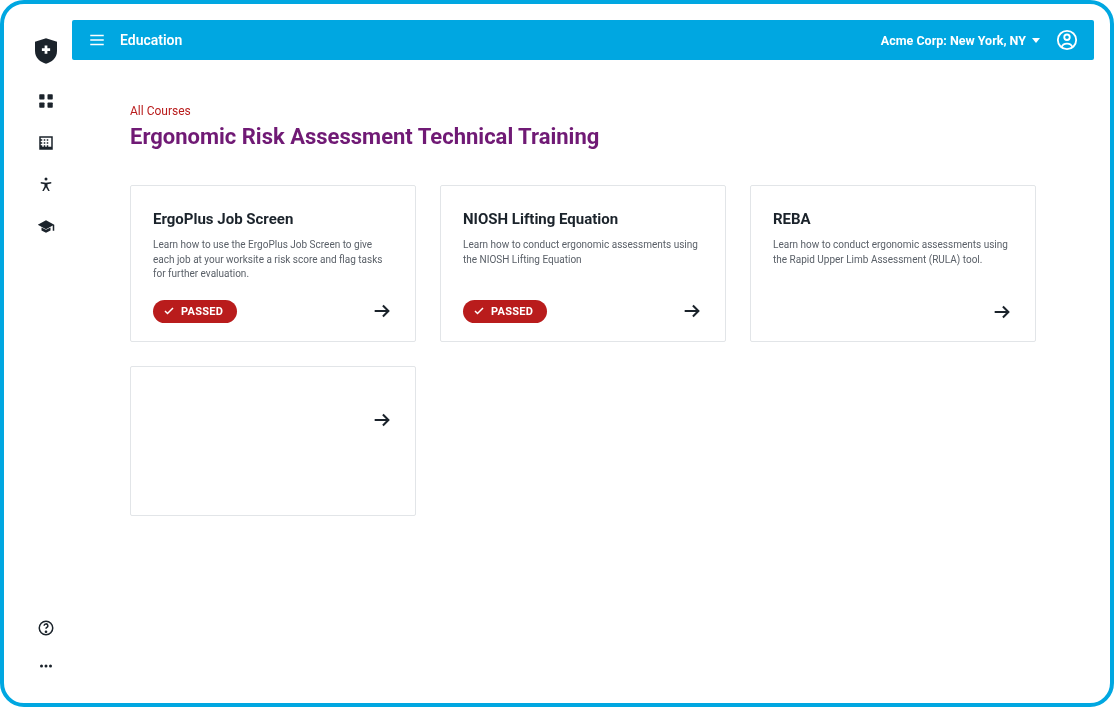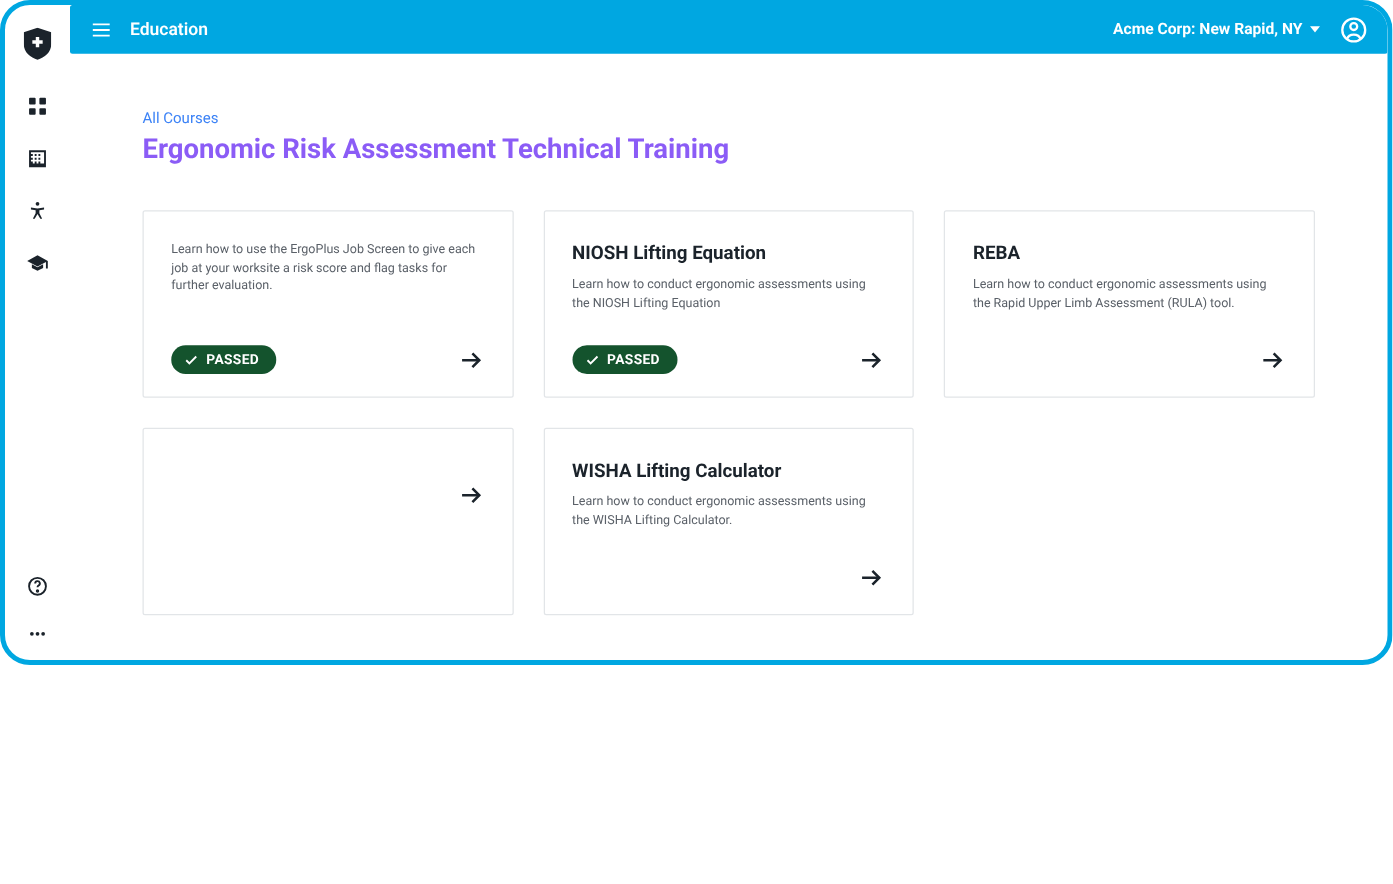--- a/index.html
+++ b/index.html
@@ -5,27 +5,27 @@
   * { box-sizing: border-box; margin: 0; padding: 0; }
   body {
     font-family: -apple-system, BlinkMacSystemFont, "Segoe UI", Roboto, Arial, sans-serif;
     background: #fff;
     width: 1114px;
     height: 707px;
     overflow: hidden;
   }
   .outer-frame {
     width: 1114px;
-    height: 532px;
+    height: 707px;
     border: 4px solid #00a7e1;
     border-radius: 24px;
     background: #fff;
     position: relative;
     overflow: hidden;
-    padding: 0;
+    padding: 16px;
   }
   .app {
     display: flex;
     width: 100%;
     height: 100%;
   }
   .sidebar {
     width: 52px;
     flex-shrink: 0;
     display: flex;
@@ -119,27 +119,27 @@
   .tab.active {
     color: #1b232b;
     border-bottom-color: #1b232b;
   }
   .content {
     padding: 44px 58px;
     overflow: auto;
   }
   .breadcrumb {
     font-size: 12px;
-    color: #3b82f6;
+    color: #b91c1c;
     margin-bottom: 6px;
   }
   .page-title {
     font-size: 22px;
     font-weight: 700;
-    color: #8b5cf6;
+    color: #701a75;
     margin-bottom: 36px;
   }
   .course-grid {
     display: grid;
     grid-template-columns: repeat(3, 1fr);
     gap: 24px;
   }
   .course-card {
     border: 1px solid #e2e5e8;
     border-radius: 2px;
@@ -160,21 +160,21 @@
     line-height: 1.45;
     flex: 1;
   }
   .course-footer {
     display: flex;
     align-items: center;
     justify-content: space-between;
     margin-top: 18px;
   }
   .passed-badge {
-    background: #14532d;
+    background: #b91c1c;
     color: #fff;
     border-radius: 999px;
     padding: 5px 14px 5px 10px;
     font-size: 11px;
     font-weight: 700;
     display: flex;
     align-items: center;
     gap: 6px;
     letter-spacing: 0.3px;
   }
@@ -247,39 +247,40 @@
         <div class="hamburger">
           <svg viewBox="0 0 24 24" fill="none" stroke="#fff" stroke-width="2">
               <line x1="3" y1="6" x2="21" y2="6"></line>
               <line x1="3" y1="12" x2="21" y2="12"></line>
               <line x1="3" y1="18" x2="21" y2="18"></line>
             </svg>
         </div>
         <div class="topbar-title">Education</div>
         <div class="topbar-spacer"></div>
         <div class="org-selector">
-          <span>Acme Corp: New Rapid, NY</span>
+          <span>Acme Corp: New York, NY</span>
           <span class="caret-down"></span>
         </div>
         <div class="avatar-circle">
           <svg viewBox="0 0 24 24" fill="none" stroke="#fff" stroke-width="2">
               <circle cx="12" cy="12" r="10"></circle>
               <circle cx="12" cy="9" r="3"></circle>
               <path d="M6 20c1-3 4-4 6-4s5 1 6 4"></path>
             </svg>
         </div>
       </div>
 
 
       <div class="content">
         <div class="breadcrumb">All Courses</div>
         <h1 class="page-title">Ergonomic Risk Assessment Technical Training</h1>
 
         <div class="course-grid" id="course-grid">
             <div class="course-card">
+              <div class="course-title">ErgoPlus Job Screen</div>
               <div class="course-desc">Learn how to use the ErgoPlus Job Screen to give each job at your worksite a risk score and flag tasks for further evaluation.</div>
               <div class="course-footer">
                 <div class="passed-badge">
                   <svg viewBox="0 0 24 24" fill="none" stroke="#fff" stroke-width="3">
                     <polyline points="4 12 9 17 20 6"></polyline>
                   </svg>
                   <span>PASSED</span>
                 </div>
                 <div class="arrow-btn"><svg viewBox="0 0 24 24" fill="none" stroke="currentColor" stroke-width="2.2">
                     <line x1="4" y1="12" x2="19" y2="12"></line>
@@ -314,27 +315,17 @@
               </div>
             </div>
             <div class="course-card">
               <div class="course-footer">
                 <div class="arrow-btn"><svg viewBox="0 0 24 24" fill="none" stroke="currentColor" stroke-width="2.2">
                     <line x1="4" y1="12" x2="19" y2="12"></line>
                     <polyline points="13 6 19 12 13 18"></polyline>
                   </svg></div>
               </div>
             </div>
-            <div class="course-card">
-              <div class="course-title">WISHA Lifting Calculator</div>
-              <div class="course-desc">Learn how to conduct ergonomic assessments using the WISHA Lifting Calculator.</div>
-              <div class="course-footer">
-                <div class="arrow-btn"><svg viewBox="0 0 24 24" fill="none" stroke="currentColor" stroke-width="2.2">
-                    <line x1="4" y1="12" x2="19" y2="12"></line>
-                    <polyline points="13 6 19 12 13 18"></polyline>
-                  </svg></div>
-              </div>
-            </div>
           </div>
       </div>
     </div>
   </div>
 </div>
 
 </body></html>

